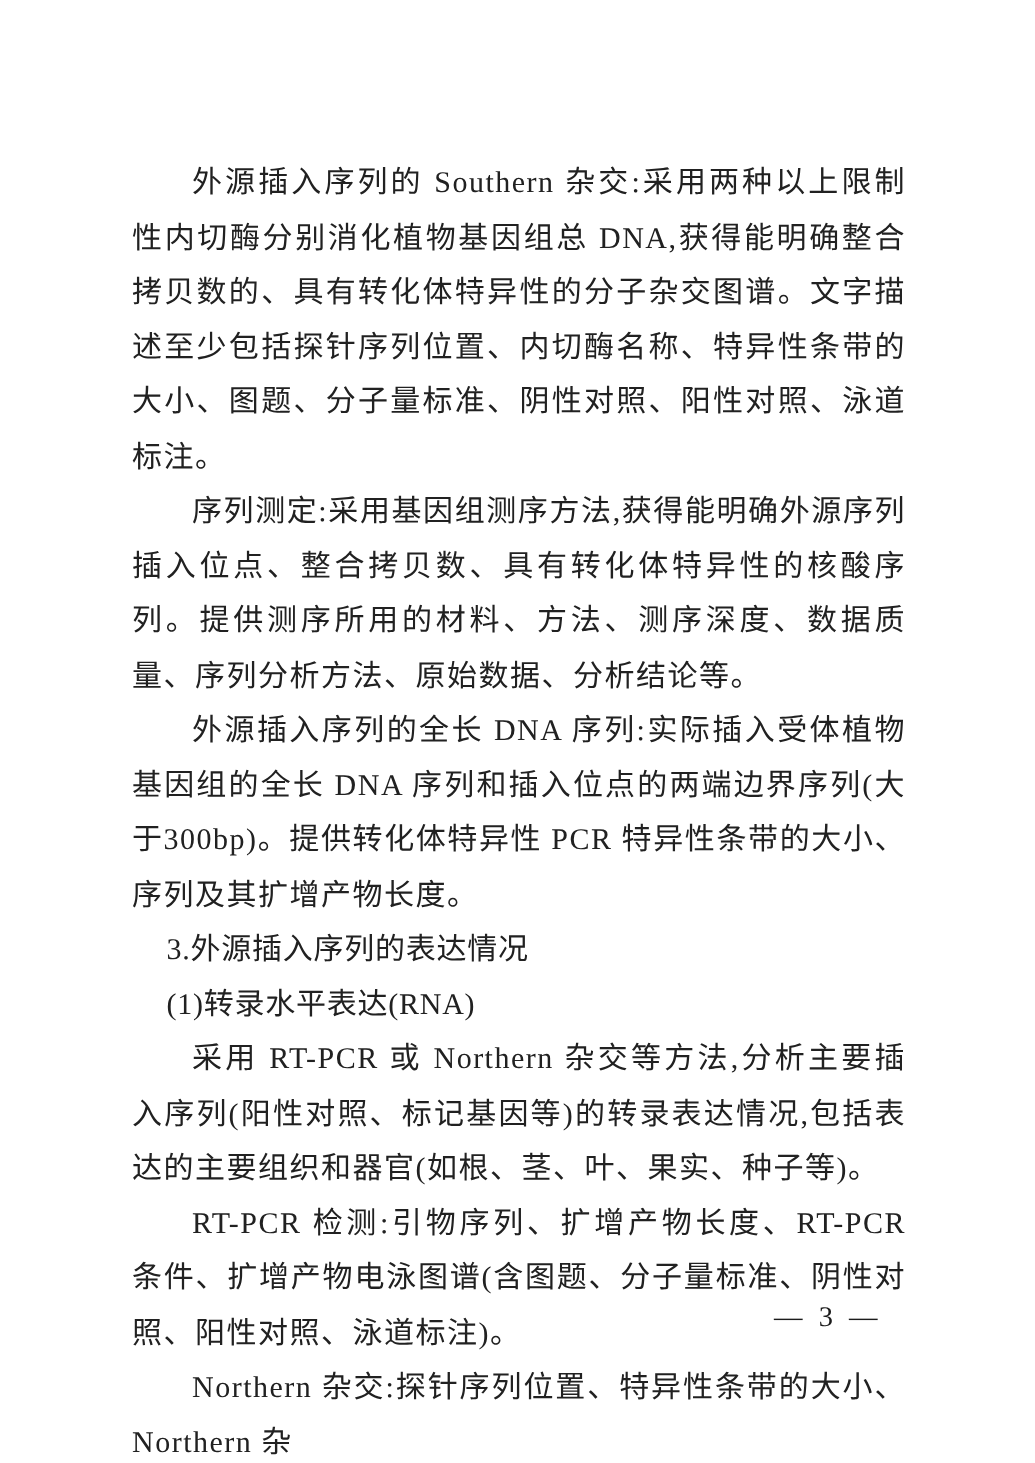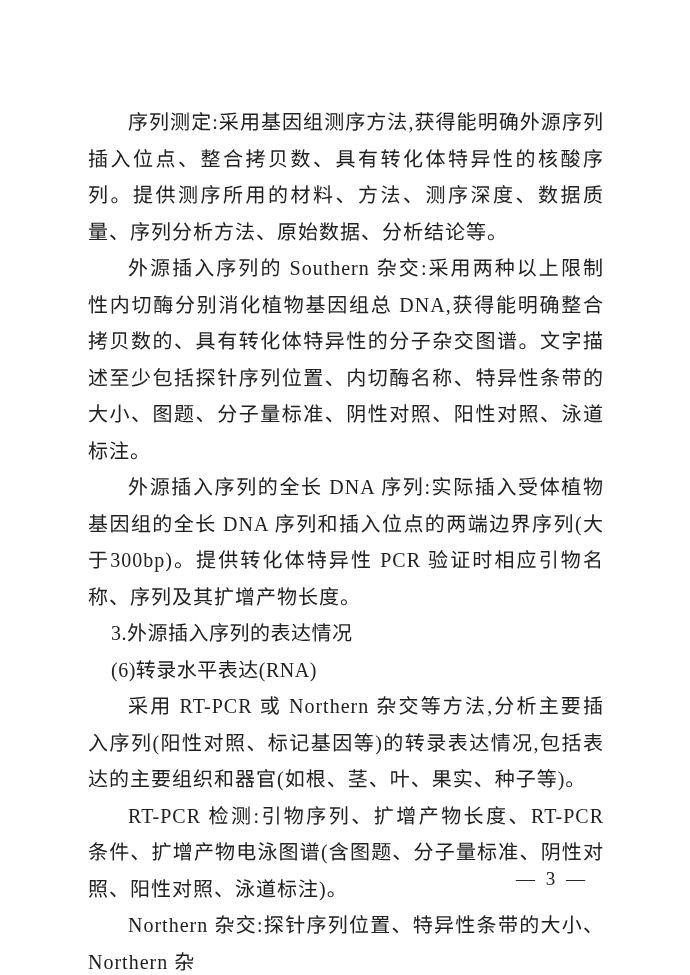--- a/index.html
+++ b/index.html
@@ -49,25 +49,25 @@
     letter-spacing: 3px;
     color: #1b1b1b;
     white-space: nowrap;
   }
 </style>
 </head>
 <body>
 
 <div class="page">
   <main class="content">
+    <p class="para">外源插入序列的 Southern 杂交:采用两种以上限制性内切酶分别消化植物基因组总 DNA,获得能明确整合拷贝数的、具有转化体特异性的分子杂交图谱。文字描述至少包括探针序列位置、内切酶名称、特异性条带的大小、图题、分子量标准、阴性对照、阳性对照、泳道标注。</p>
     <p class="para">序列测定:采用基因组测序方法,获得能明确外源序列插入位点、整合拷贝数、具有转化体特异性的核酸序列。提供测序所用的材料、方法、测序深度、数据质量、序列分析方法、原始数据、分析结论等。</p>
-    <p class="para">外源插入序列的 Southern 杂交:采用两种以上限制性内切酶分别消化植物基因组总 DNA,获得能明确整合拷贝数的、具有转化体特异性的分子杂交图谱。文字描述至少包括探针序列位置、内切酶名称、特异性条带的大小、图题、分子量标准、阴性对照、阳性对照、泳道标注。</p>
-    <p class="para">外源插入序列的全长 DNA 序列:实际插入受体植物基因组的全长 DNA 序列和插入位点的两端边界序列(大于300bp)。提供转化体特异性 PCR 验证时相应引物名称、序列及其扩增产物长度。</p>
+    <p class="para">外源插入序列的全长 DNA 序列:实际插入受体植物基因组的全长 DNA 序列和插入位点的两端边界序列(大于300bp)。提供转化体特异性 PCR 特异性条带的大小、序列及其扩增产物长度。</p>
     <p class="para heading">3.外源插入序列的表达情况</p>
-    <p class="para heading">(6)转录水平表达(RNA)</p>
+    <p class="para heading">(1)转录水平表达(RNA)</p>
     <p class="para">采用 RT-PCR 或 Northern 杂交等方法,分析主要插入序列(阳性对照、标记基因等)的转录表达情况,包括表达的主要组织和器官(如根、茎、叶、果实、种子等)。</p>
     <p class="para">RT-PCR 检测:引物序列、扩增产物长度、RT-PCR 条件、扩增产物电泳图谱(含图题、分子量标准、阴性对照、阳性对照、泳道标注)。</p>
     <p class="para">Northern 杂交:探针序列位置、特异性条带的大小、Northern 杂</p>
   </main>
 
   <footer class="page-footer">
     <span class="page-number">— 3 —</span>
   </footer>
 </div>
 

